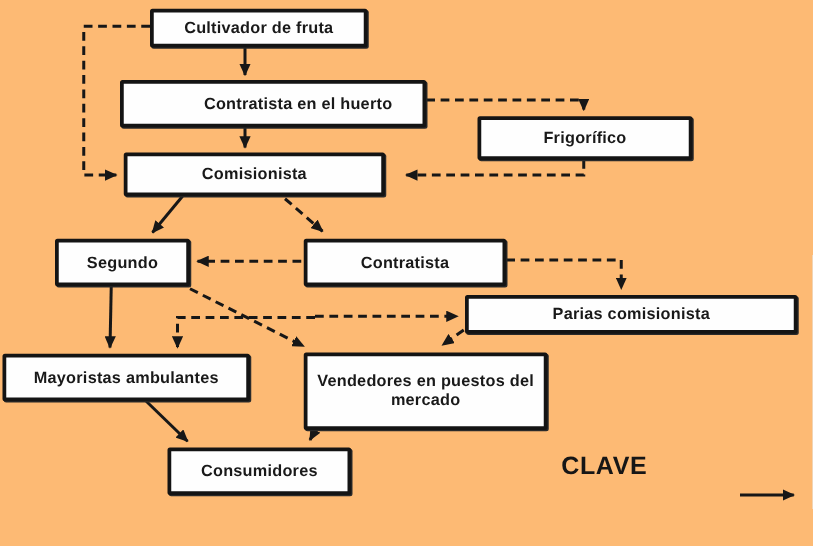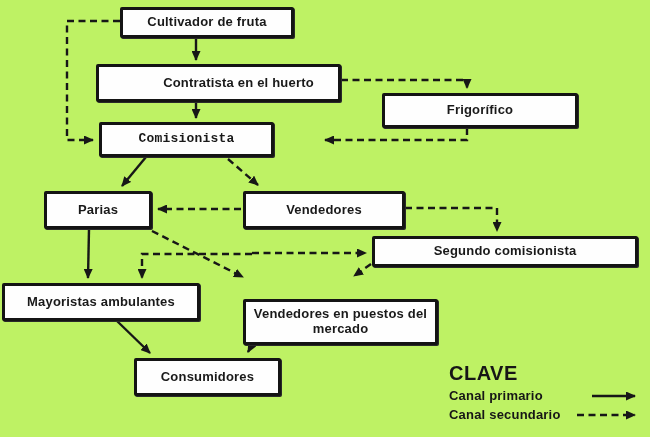--- a/index.html
+++ b/index.html
@@ -1,19 +1,19 @@
 <!DOCTYPE html>
 <html><head>
 <meta charset="utf-8">
 <style>
   html,body{margin:0;padding:0;background:#e8e8e8;}
   .page{
     position:relative;
     width:650px;height:437px;
-    background:#bef264;
+    background:#fdba74;
     overflow:hidden;
     font-family:"Liberation Sans", sans-serif;
     color:#161616;
   }
   .edges-layer{
     position:absolute;left:0;top:0;width:650px;height:437px;
   }
   .edge{fill:none;stroke:#171717;stroke-width:2.4;}
   .edge.secondary{stroke-dasharray:7 4.5;}
   .node{
@@ -75,54 +75,47 @@
       <polyline points="371,264 354,276" class="edge secondary" marker-end="url(#ah)"></polyline>
       <polyline points="261,328 248,352" class="edge secondary" marker-end="url(#ah)"></polyline>
     </svg>
 
   <div class="node" style="left: 120px; top: 7px; width: 174px; height: 31px;">
     <span class="node-label">Cultivador de fruta</span>
   </div>
   <div class="node" style="left: 96px; top: 64px; width: 245px; height: 38px; padding-left: 40px;">
     <span class="node-label">Contratista en el huerto</span>
   </div>
-  <div class="node" style="left: 382px; top: 93px; width: 196px; height: 35px;">
+  <div class="node" style="left: 382px; top: 93px; width: 172px; height: 35px;">
     <span class="node-label">Frigorífico</span>
   </div>
-  <div class="node" style="left: 99px; top: 122px; width: 175px; height: 35px; font-family: Liberation Mono, monospace;">
+  <div class="node" style="left: 99px; top: 122px; width: 209px; height: 35px;">
     <span class="node-label">Comisionista</span>
   </div>
   <div class="node" style="left: 44px; top: 191px; width: 108px; height: 38px;">
-    <span class="node-label">Parias</span>
+    <span class="node-label">Segundo</span>
   </div>
   <div class="node" style="left: 243px; top: 191px; width: 162px; height: 38px;">
-    <span class="node-label">Vendedores</span>
+    <span class="node-label">Contratista</span>
   </div>
   <div class="node" style="left: 372px; top: 236px; width: 266px; height: 31px;">
-    <span class="node-label">Segundo comisionista</span>
+    <span class="node-label">Parias comisionista</span>
   </div>
   <div class="node" style="left: 2px; top: 283px; width: 198px; height: 38px;">
     <span class="node-label">Mayoristas ambulantes</span>
   </div>
-  <div class="node" style="left: 243px; top: 299px; width: 195px; height: 46px;">
+  <div class="node" style="left: 243px; top: 282px; width: 195px; height: 62px;">
     <span class="node-label">Vendedores en puestos del mercado</span>
   </div>
   <div class="node" style="left: 134px; top: 358px; width: 147px; height: 38px;">
     <span class="node-label">Consumidores</span>
   </div>
 
   <div class="legend">
     <div class="legend-title">CLAVE</div>
     <div class="legend-row">
-      <span>Canal primario</span>
       <svg class="leg-arrow" width="56" height="12">
         <line class="edge primary" x1="3" y1="6" x2="46" y2="6" marker-end="url(#ah)"></line>
-      </svg>
-    </div>
-    <div class="legend-row">
-      <span>Canal secundario</span>
-      <svg class="leg-arrow" width="70" height="12">
-        <line class="edge secondary" x1="2" y1="6" x2="60" y2="6" marker-end="url(#ah)"></line>
       </svg>
     </div>
   </div>
 
 </div>
 
 </body></html>

